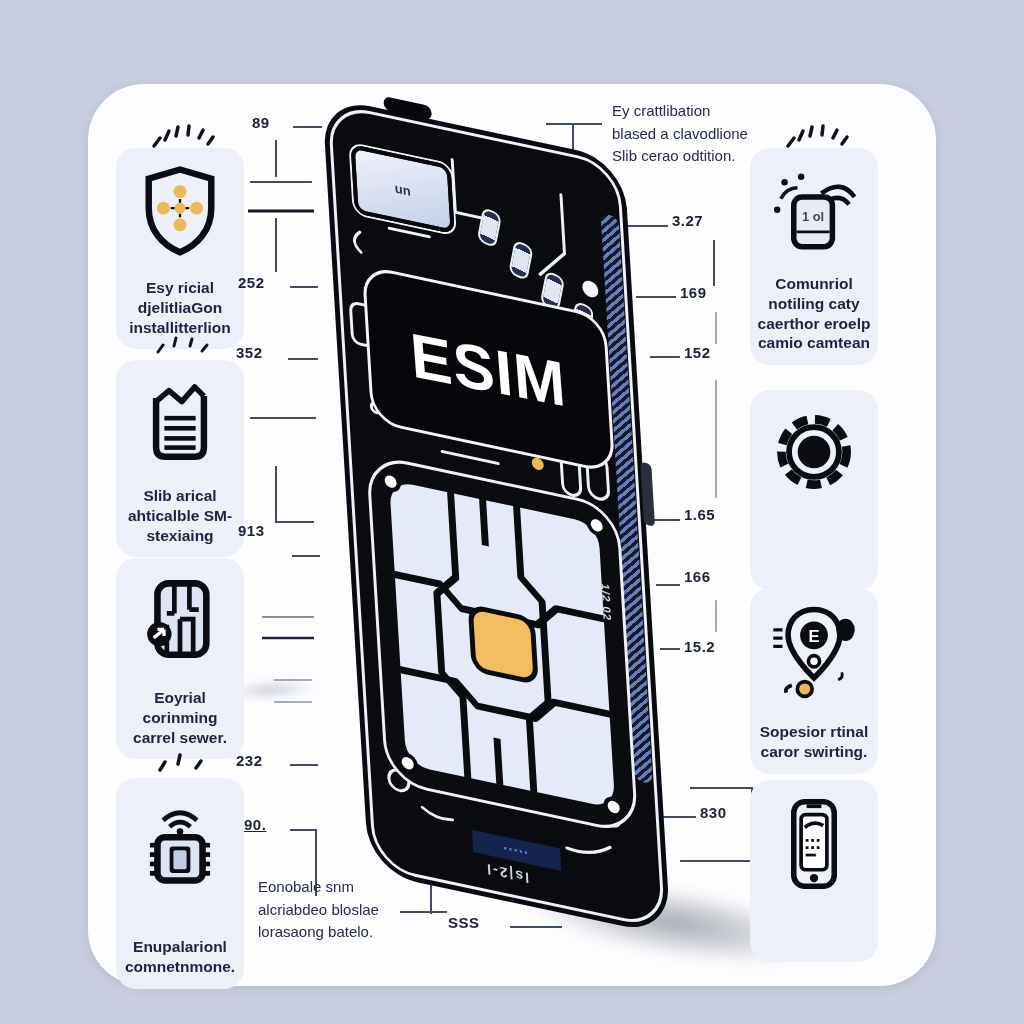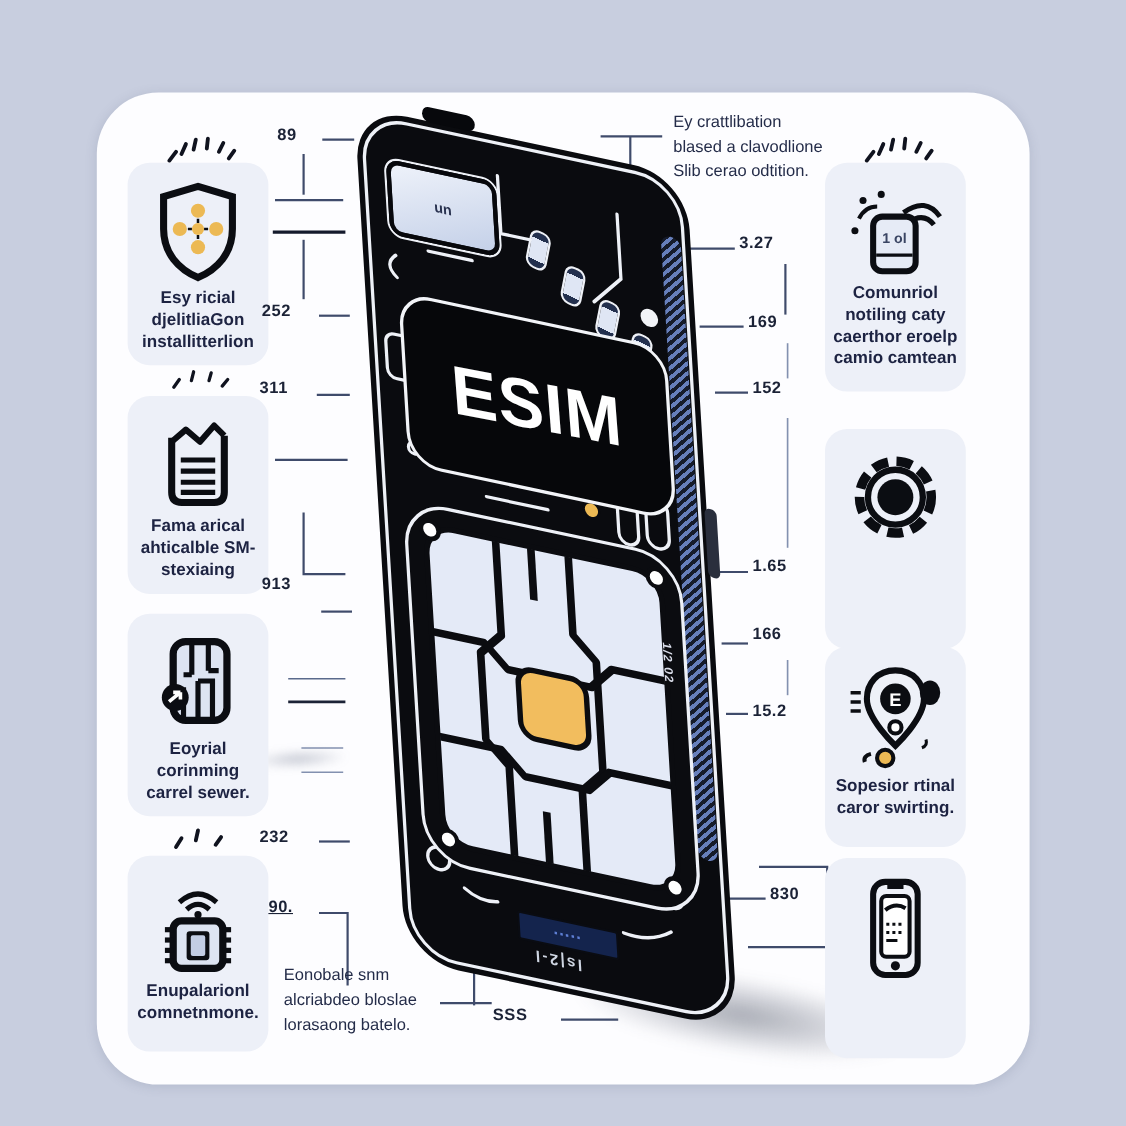--- a/index.html
+++ b/index.html
@@ -13,21 +13,21 @@
     background:#fdfdff;border-radius:56px;
     box-shadow:0 2px 10px rgba(90,100,130,.18);
   }
   .callout{
     position:absolute;width:128px;background:#edf0f8;border-radius:20px;
     display:flex;flex-direction:column;align-items:center;
     padding:14px 6px 12px;box-sizing:border-box;
   }
   .caption{
     font-weight:700;font-size:15.5px;color:#1d2342;text-align:center;
-    white-space:pre-line;line-height:1.28;margin-top:3px;
+    white-space:pre-line;line-height:1.28;margin-top:20px;
   }
   .rays{position:absolute;top:-26px;left:50%;transform:translateX(-50%);}
   .annot{
     position:absolute;font-weight:400;font-size:15px;color:#242c49;
     white-space:pre-line;line-height:1.5;
   }
   .dim-num{
     position:absolute;font-weight:700;font-size:15px;color:#1b2236;letter-spacing:.5px;
   }
   .dims-svg{position:absolute;left:0;top:0;}
@@ -267,21 +267,21 @@
       <path d="M24,26 V80 Q24,90 34,90 H66 Q76,90 76,80 V24" fill="none" stroke="#0b0d12" stroke-width="7"></path>
       <path d="M24,30 L38,18 L52,30 L66,14 L76,24" fill="none" stroke="#0b0d12" stroke-width="6" stroke-linejoin="round"></path>
       <g stroke="#0b0d12" stroke-width="5">
           <path d="M33,48 H67"></path>
           <path d="M33,59 H67"></path>
           <path d="M33,70 H67"></path>
           <path d="M33,80 H67"></path>
         </g>
     </svg>
   </div>
-  <div class="caption">Fama arical
+  <div class="caption">Slib arical
 ahticalble SM-
 stexiaing</div>
 </div>
 
 <div class="callout" style="left:116px;top:558px;min-height:178px;">
   <div class="icon-wrap">
     <svg width="94" height="96" viewBox="0 0 100 102">
       <rect x="26" y="12" width="52" height="76" rx="12" fill="#dde4f2" stroke="#0b0d12" stroke-width="7"></rect>
       <g stroke="#0b0d12" stroke-width="5" fill="none">
         <path d="M44,12 V44 M60,12 V40 M60,40 H70 M44,44 H36"></path>
@@ -289,21 +289,21 @@
       </g>
       <circle cx="28" cy="66" r="13" fill="#0b0d12"></circle>
       <path d="M22,70 L33,61 M33,61 H26 M33,61 V68" stroke="#ffffff" stroke-width="3.5" fill="none"></path>
     </svg>
   </div>
   <div class="caption">Eoyrial
 corinming
 carrel sewer.</div>
 </div>
 
-<div class="callout" style="left:116px;top:778px;min-height:178px;">
+<div class="callout" style="left:116px;top:778px;min-height:178px;gap:29px;">
   <div class="rays">
     <svg width="56" height="20">
         <g stroke="#10131f" stroke-width="3.5" stroke-linecap="round">
       <path d="M8,18 L13,10"></path>
           <path d="M26,12 L28,3"></path>
           <path d="M44,16 L49,9"></path>
     </g>
       </svg>
   </div>
   <div class="icon-wrap">
@@ -413,21 +413,21 @@
 
 <div class="annot" style="left:612px;top:100px;width:205px;">Ey crattlibation
 blased a clavodlione
 Slib cerao odtition.</div>
 <div class="annot" style="left:258px;top:876px;width:185px;">Eonobale snm
 alcriabdeo bloslae
 lorasaong batelo.</div>
 
 <span class="dim-num" style="left:252px;top:114px;">89</span>
 <span class="dim-num" style="left:238px;top:274px;">252</span>
-<span class="dim-num" style="left:236px;top:344px;">311</span>
+<span class="dim-num" style="left:236px;top:344px;">352</span>
 <span class="dim-num" style="left:238px;top:522px;">913</span>
 <span class="dim-num" style="left:236px;top:752px;">232</span>
 <span class="dim-num" style="left:244px;top:816px;text-decoration:underline;">90.</span>
 
 <span class="dim-num" style="left:672px;top:212px;">3.27</span>
 <span class="dim-num" style="left:680px;top:284px;">169</span>
 <span class="dim-num" style="left:684px;top:344px;">152</span>
 <span class="dim-num" style="left:684px;top:506px;">1.65</span>
 <span class="dim-num" style="left:684px;top:568px;">166</span>
 <span class="dim-num" style="left:684px;top:638px;">15.2</span>

